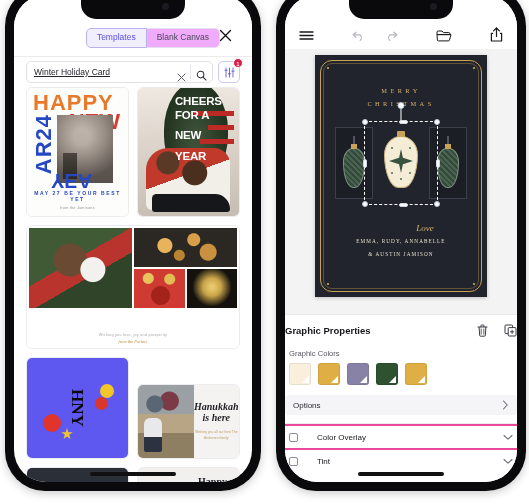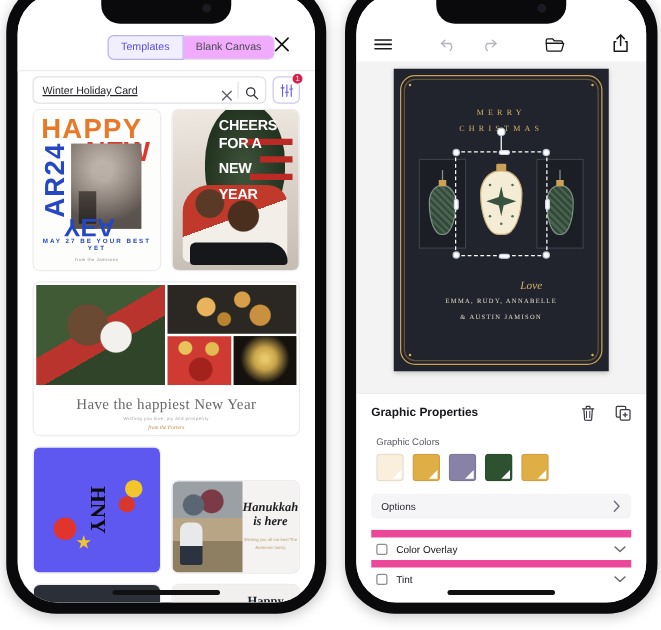--- a/index.html
+++ b/index.html
@@ -360,21 +360,21 @@
     letter-spacing:1.1px; line-height:1.75; margin-top:4px;
   }
   .canvas-scrub {
     position:absolute; bottom: 160px; left:50%; transform:translateX(-50%);
     width:34px; height:3px; border-radius:2px; background:#cfcfd4; z-index: 20;
   }
 
   .props {
     position:absolute; left:0; right:0; bottom:0; height:168px;
     background:#fff; border-top:1px solid #e8e8ec; z-index: 25;
-    padding: 0 12px;
+    padding: 0 0;
   }
   .props-head {
     display:flex; align-items:center; height:26px; padding-top: 4px;
   }
   .props-title { flex:1; font-size:9.5px; font-weight:bold; color:#17171c; }
   .props-head .ticon { margin-left: 16px; color:#3a3a42; }
   .sec-label { font-size:7.6px; color:#575760; margin: 8px 0 5px 4px; }
   .swatches { display:flex; gap:7px; padding-left:4px; }
   .sw {
     position:relative; width:22px; height:22px; border-radius:3px;
@@ -385,22 +385,22 @@
     width:0; height:0; border-style:solid;
     border-width: 0 0 7px 7px; border-color: transparent transparent #ffffff transparent;
   }
   .opt-row {
     margin-top: 10px; height: 20px; background:#f5f5f7; border-radius:4px;
     display:flex; align-items:center; padding: 0 8px;
   }
   .opt-row .lbl { flex:1; font-size:8px; color:#2a2a31; }
   .chev { color:#6c6c76; display:flex; }
   .toggle-row {
-    height: 24px; display:flex; align-items:center; gap:7px;
-    border-top:6px solid #ec4899; padding: 0 4px;
+    height: 24px; display:flex; align-items:center; gap:19px;
+    border-top:2px solid #ec4899; padding: 0 4px;
   }
   .toggle-row:first-of-type { border-top:none; }
   .cbox { width:9px; height:9px; border:1px solid #8d8d97; border-radius:2px; }
   .toggle-row .lbl { flex:1; font-size:8px; color:#17171c; }
   .divider-top { margin-top: 8px; border-top:1px solid #ededf0; }
 </style>
 </head>
 <body>
 
 <div class="stage">
@@ -495,21 +495,20 @@
               <div class="big"></div>
               <div class="rightstack">
                 <div class="bokeh"></div>
                 <div class="pairrow">
                   <div class="red"></div>
                   <div class="spark"></div>
                 </div>
               </div>
             </div>
             <div class="cap">
-              <div class="l1">Have the happiest New Year</div>
               <div class="l2">Wishing you love, joy and prosperity</div>
               <div class="l3">from the Porters</div>
             </div>
           </div>
         </div>
 
         <div class="row2">
           <div class="card">
             <div class="t-purple">
               <div class="b1"></div>

